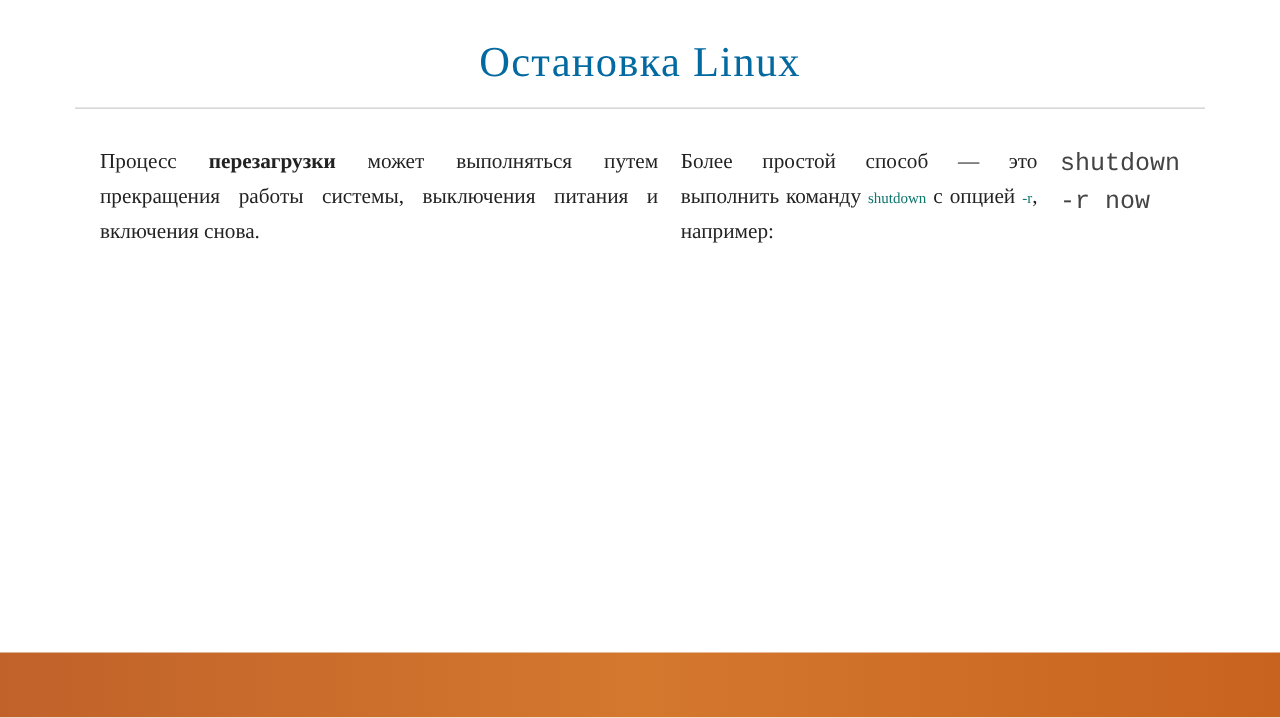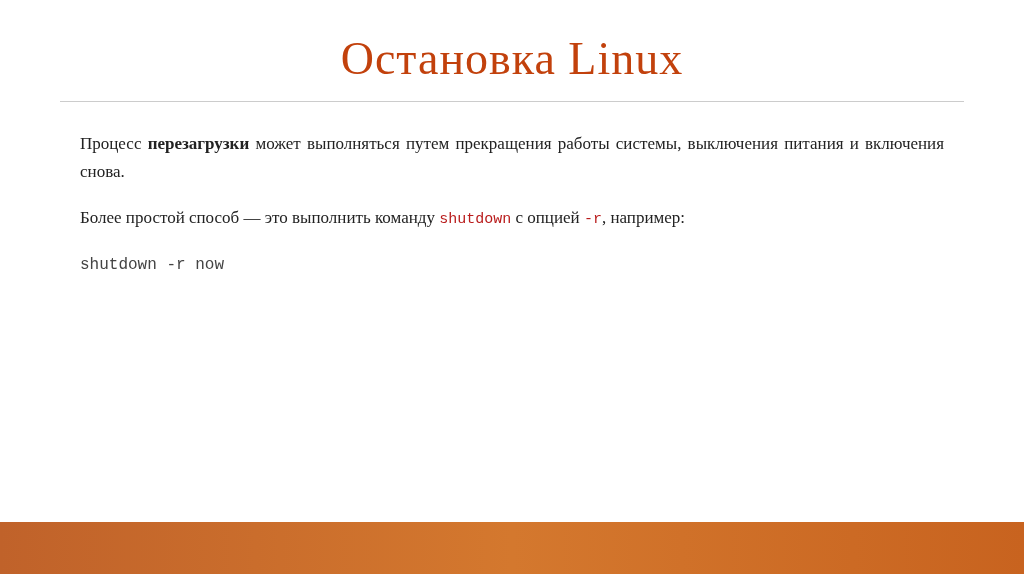--- a/index.html
+++ b/index.html
@@ -25,62 +25,62 @@
       position: relative;
     }
 
     .slide-title-area {
       padding: 32px 80px 16px 80px;
       text-align: center;
     }
 
     .slide-title {
       font-family: 'Georgia', serif;
-      font-size: 46px;
+      font-size: 34px;
       font-weight: 400;
-      color: #c2410c;
+      color: #0369a1;
       letter-spacing: 1px;
     }
 
     .divider {
       height: 1px;
       background: #cccccc;
       margin: 0 60px;
     }
 
     .slide-content {
       flex: 1;
       padding: 28px 80px 20px 80px;
       display: flex;
-      flex-direction: column;
+      flex-direction: row;
       gap: 18px;
     }
 
     .paragraph {
       font-family: 'Georgia', serif;
       font-size: 17px;
       line-height: 1.65;
       color: #222222;
       text-align: justify;
     }
 
     .paragraph .bold {
       font-weight: bold;
     }
 
     .code-inline {
-      font-family: Liberation Mono, monospace;
-      font-size: 15px;
-      color: #b91c1c;
+      font-family: Liberation Serif, serif;
+      font-size: 12px;
+      color: #0f766e;
       background: transparent;
     }
 
     .code-block {
       font-family: 'Courier New', Courier, monospace;
-      font-size: 16px;
+      font-size: 20px;
       color: #444444;
       padding: 2px 0;
       line-height: 1.5;
     }
 
     .bottom-bar {
       height: 52px;
       background: linear-gradient(to right, #c0622a, #d4782e, #c8631f);
       width: 100%;
       flex-shrink: 0;

